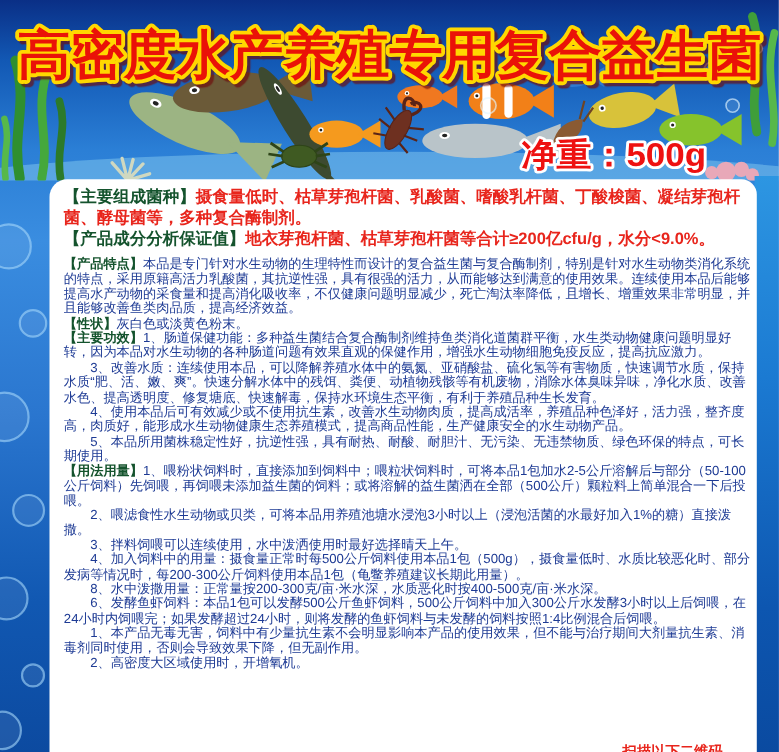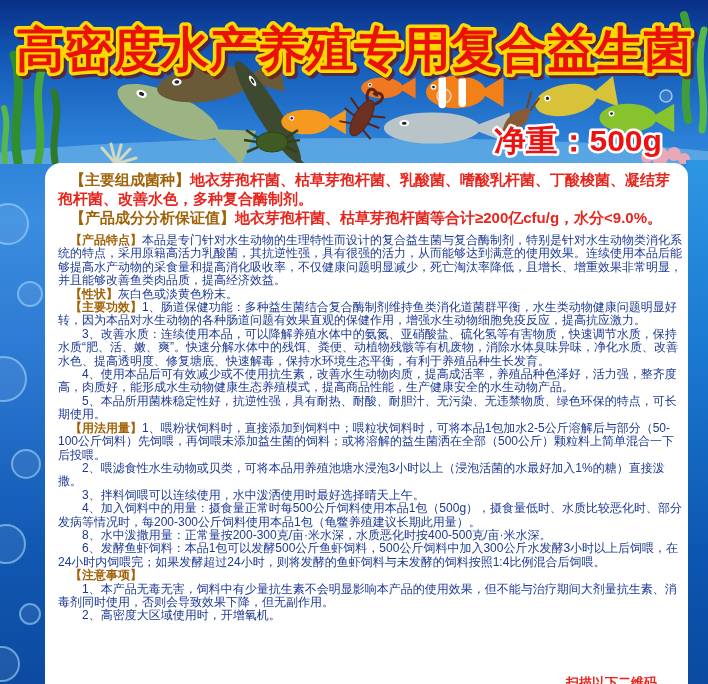--- a/index.html
+++ b/index.html
@@ -11,32 +11,32 @@
   
   .scene-art{position:absolute;left:0;top:0;}
   .right-strip{
     position:absolute;right:0;top:160px;width:22px;bottom:0;
     background:linear-gradient(180deg,#2d96e2 0%,#1b7ad2 35%,#0d56b0 75%,#0a4aa0 100%);
   }
   .left-bubbles{position:absolute;left:0;top:164px;}
   
   .title-wrap{position:absolute;left:0;top:8px;width:617px;text-align:center;}
   .title-wrap text{filter:drop-shadow(3px 3px 0 rgba(110,10,10,.65));}
-  .netweight-wrap{position:absolute;left:492px;top:118px;}
+  .netweight-wrap{position:absolute;left:472px;top:118px;}
   
   .panel{
     position:absolute;left:45px;top:163px;width:643px;bottom:-6px;
     background:#ffffff;border-radius:16px 14px 0 0;
     padding:7px 5px 4px 13px;box-sizing:border-box;
   }
   .top-red{color:#e8251c;font-size:15px;line-height:19px;font-weight:bold;margin:0 0 7px 0;}
   .top-red p{margin:0;}
   .body-text{color:#1d3a94;font-size:12px;line-height:13.4px;}
   .body-text p{margin:0;}
-  .lbl{color:#a16207;font-weight:bold;margin-left:12px;}
+  .lbl{color:#14532d;font-weight:bold;}
   .ind{text-indent:2em;}
   .qr-note{
     position:absolute;left:566px;top:674px;color:#e8251c;
     font-size:13px;font-weight:bold;white-space:nowrap;
   }
 </style>
 </head>
 <body>
 
 <svg class="scene-art" width="708" height="164" viewBox="0 0 708 164" aria-hidden="true">
@@ -142,21 +142,21 @@
 
 <div class="netweight-wrap">
   <svg width="200" height="44" viewBox="0 0 200 44">
     <text x="2" y="33" font-size="30" font-weight="bold" fill="#ee1111" stroke="#ffffff" stroke-width="5" stroke-linejoin="round" paint-order="stroke" textLength="168" lengthAdjust="spacingAndGlyphs">净重：500g</text>
   </svg>
 </div>
 
 <main class="panel">
 
   <div class="top-red">
-    <p><span class="lbl">【主要组成菌种】</span><span>地衣芽孢杆菌、枯草芽孢杆菌、乳酸菌、嗜酸乳杆菌、丁酸梭菌、凝结芽孢杆菌、改善水色，多种复合酶制剂。</span></p>
+    <p><span class="lbl">【主要组成菌种】</span><span>摄食量低时、枯草芽孢杆菌、乳酸菌、嗜酸乳杆菌、丁酸梭菌、凝结芽孢杆菌、酵母菌等，多种复合酶制剂。</span></p>
     <p><span class="lbl">【产品成分分析保证值】</span><span>地衣芽孢杆菌、枯草芽孢杆菌等合计≥200亿cfu/g，水分&lt;9.0%。</span></p>
   </div>
 
   <div class="body-text">
     <p><span class="lbl">【产品特点】</span><span>本品是专门针对水生动物的生理特性而设计的复合益生菌与复合酶制剂，特别是针对水生动物类消化系统的特点，采用原籍高活力乳酸菌，其抗逆性强，具有很强的活力，从而能够达到满意的使用效果。连续使用本品后能够提高水产动物的采食量和提高消化吸收率，不仅健康问题明显减少，死亡淘汰率降低，且增长、增重效果非常明显，并且能够改善鱼类肉品质，提高经济效益。</span></p>
 
     <p><span class="lbl">【性状】</span><span>灰白色或淡黄色粉末。</span></p>
 
 
     <p><span class="lbl">【主要功效】</span><span>1、肠道保健功能：多种益生菌结合复合酶制剂维持鱼类消化道菌群平衡，水生类动物健康问题明显好转，因为本品对水生动物的各种肠道问题有效果直观的保健作用，增强水生动物细胞免疫反应，提高抗应激力。</span></p>
@@ -164,20 +164,19 @@
     <p class="ind">4、使用本品后可有效减少或不使用抗生素，改善水生动物肉质，提高成活率，养殖品种色泽好，活力强，整齐度高，肉质好，能形成水生动物健康生态养殖模式，提高商品性能，生产健康安全的水生动物产品。</p>
     <p class="ind">5、本品所用菌株稳定性好，抗逆性强，具有耐热、耐酸、耐胆汁、无污染、无违禁物质、绿色环保的特点，可长期使用。</p>
 
     <p><span class="lbl">【用法用量】</span><span>1、喂粉状饲料时，直接添加到饲料中；喂粒状饲料时，可将本品1包加水2-5公斤溶解后与部分（50-100公斤饲料）先饲喂，再饲喂未添加益生菌的饲料；或将溶解的益生菌洒在全部（500公斤）颗粒料上简单混合一下后投喂。</span></p>
     <p class="ind">2、喂滤食性水生动物或贝类，可将本品用养殖池塘水浸泡3小时以上（浸泡活菌的水最好加入1%的糖）直接泼撒。</p>
     <p class="ind">3、拌料饲喂可以连续使用，水中泼洒使用时最好选择晴天上午。</p>
     <p class="ind">4、加入饲料中的用量：摄食量正常时每500公斤饲料使用本品1包（500g），摄食量低时、水质比较恶化时、部分发病等情况时，每200-300公斤饲料使用本品1包（龟鳖养殖建议长期此用量）。</p>
     <p class="ind">8、水中泼撒用量：正常量按200-300克/亩·米水深，水质恶化时按400-500克/亩·米水深。</p>
     <p class="ind">6、发酵鱼虾饲料：本品1包可以发酵500公斤鱼虾饲料，500公斤饲料中加入300公斤水发酵3小时以上后饲喂，在24小时内饲喂完；如果发酵超过24小时，则将发酵的鱼虾饲料与未发酵的饲料按照1:4比例混合后饲喂。</p>
 
-    <p><span class="lbl">【注意事项】</span></p>
     <p class="ind">1、本产品无毒无害，饲料中有少量抗生素不会明显影响本产品的使用效果，但不能与治疗期间大剂量抗生素、消毒剂同时使用，否则会导致效果下降，但无副作用。</p>
     <p class="ind">2、高密度大区域使用时，开增氧机。</p>
 
   </div>
 </main>
 
 <div class="qr-note">扫描以下二维码</div>
 
 </body></html>

